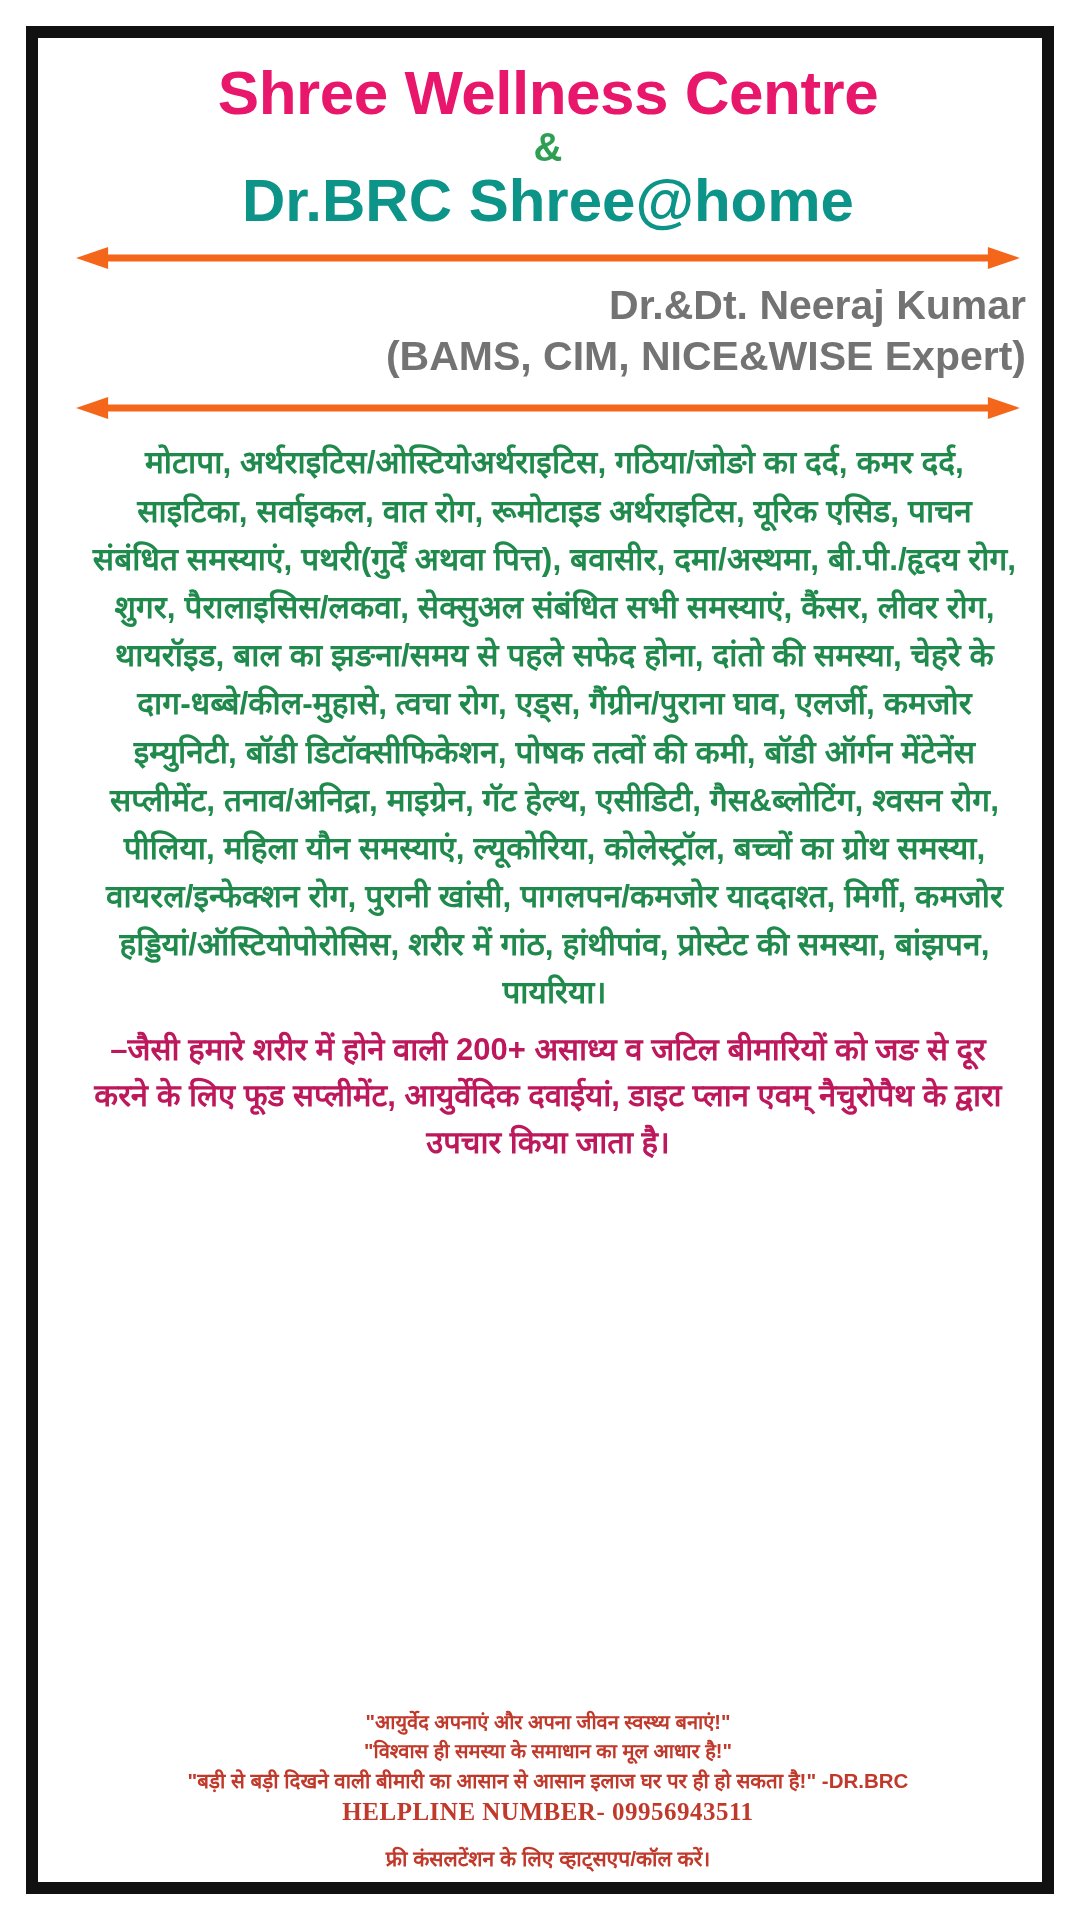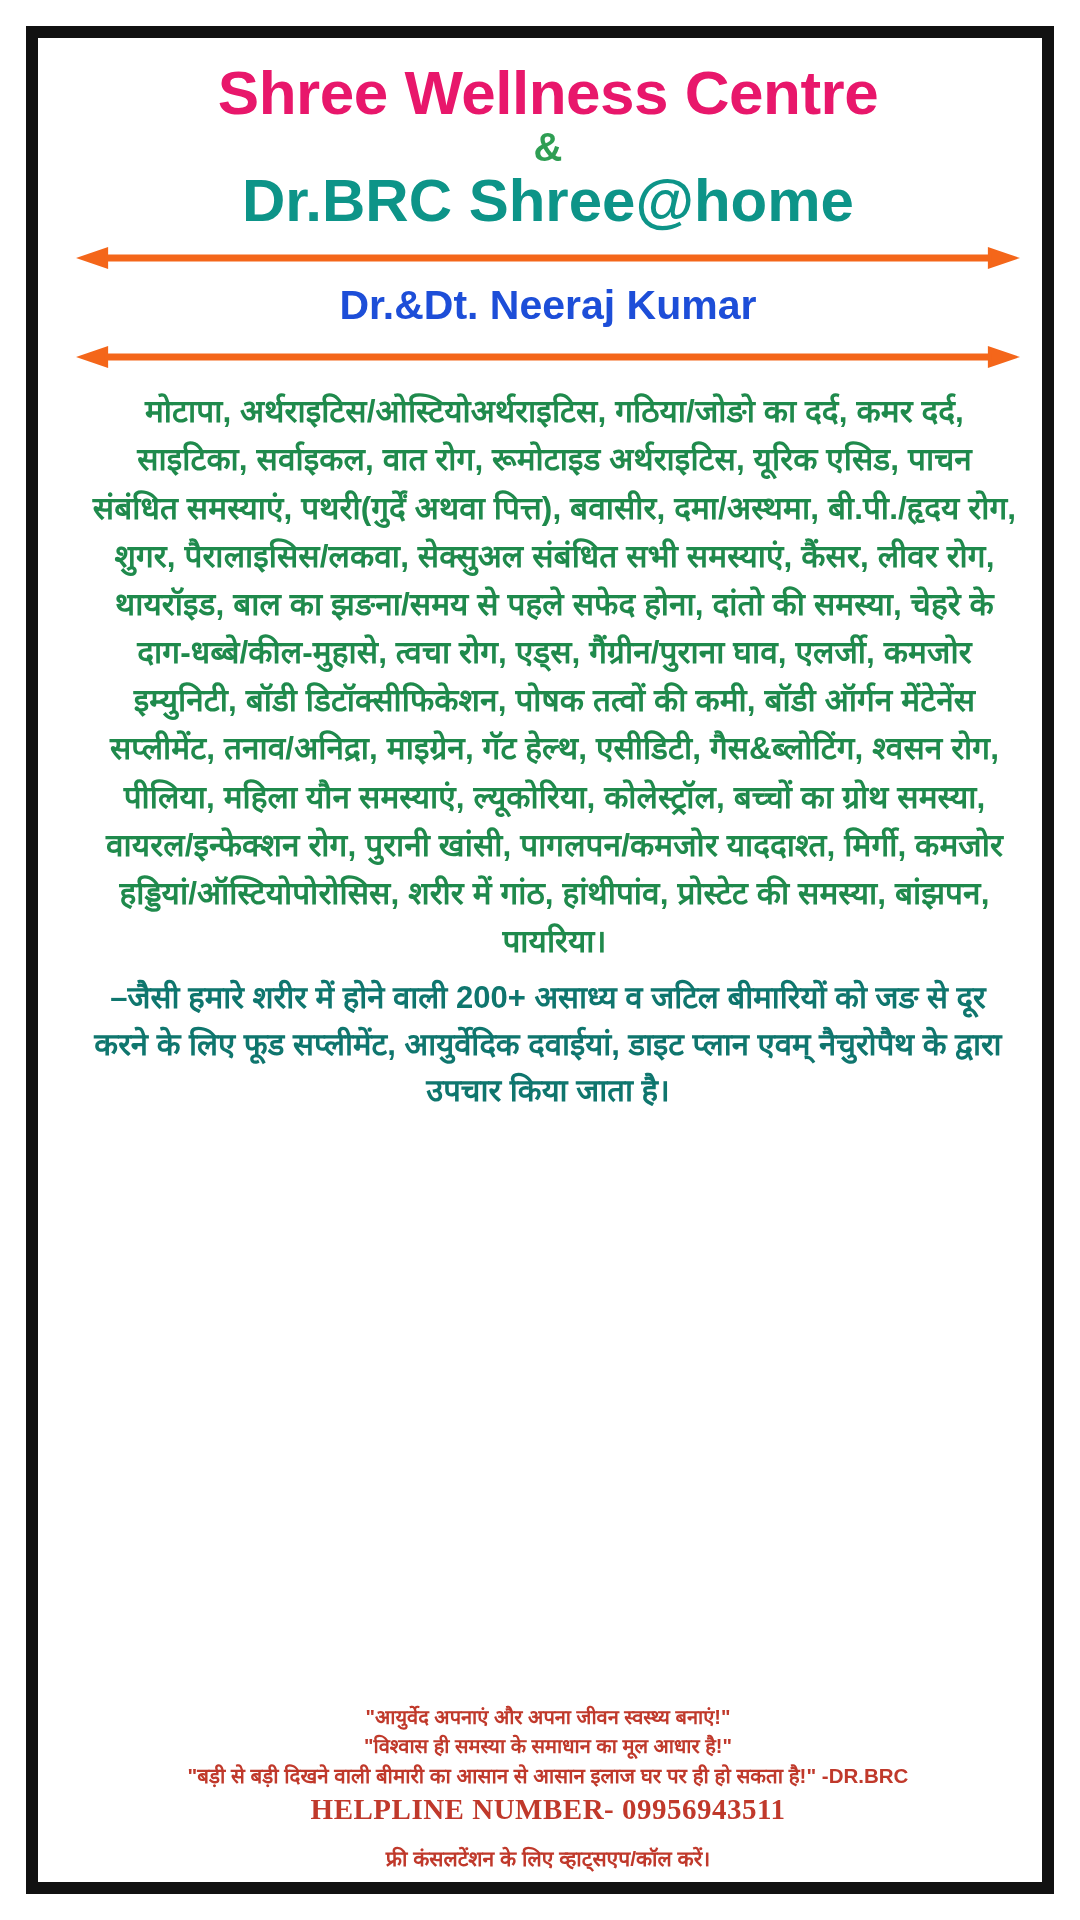--- a/index.html
+++ b/index.html
@@ -66,42 +66,42 @@
     position: relative;
     height: 28px;
     margin: 10px 6px 4px 6px;
     display: flex;
     align-items: center;
   }
   .arrow-row svg { display: block; width: 100%; height: 26px; }
 
   
   .doctor {
-    text-align: center;
-    color: #1d4ed8;
+    text-align: right;
+    color: #737373;
     font-weight: bold;
     font-size: 41px;
     line-height: 1.25;
     margin: 4px 0 2px 0;
   }
   .doctor .line2 { display: block; font-size: 41px; }
 
   
   .ailments {
     color: #1f8a4c;
     font-weight: bold;
     font-size: 31.5px;
     line-height: 1.53;
     text-align: center;
     margin: 12px 8px 0 21px;
     letter-spacing: 0.1px;
   }
 
   .summary {
-    color: #0f766e;
+    color: #be185d;
     font-weight: bold;
     font-size: 31px;
     line-height: 1.5;
     text-align: center;
     margin: 10px 10px 0 10px;
   }
 
   
   .quotes {
     margin-top: 12px;
@@ -111,21 +111,21 @@
     line-height: 1.45;
   }
   .q1 { font-size: 20px; }
   .q2 { font-size: 20px; }
   .q3 { font-size: 20.5px; }
   .helpline {
     margin-top: 2px;
     text-align: center;
     color: #c0392b;
     font-weight: bold;
-    font-size: 29px;
+    font-size: 25px;
     letter-spacing: 0.5px;
     font-family: "Liberation Serif", serif;
   }
   .whatsapp {
     text-align: center;
     color: #c0392b;
     font-weight: bold;
     font-size: 21px;
     margin-top: 18px;
   }
@@ -145,20 +145,21 @@
       <svg viewBox="0 0 1000 26" preserveAspectRatio="none">
         <defs></defs>
         <polygon points="0,13 34,2 34,24" fill="#f4661a"></polygon>
         <polygon points="1000,13 966,2 966,24" fill="#f4661a"></polygon>
         <rect x="30" y="9.5" width="940" height="7" fill="#f4661a"></rect>
       </svg>
     </div>
 
     <div class="doctor">
       <span>Dr.&amp;Dt. Neeraj Kumar</span>
+      <span class="line2">(BAMS, CIM, NICE&amp;WISE Expert)</span>
     </div>
 
     <div class="arrow-row">
       <svg viewBox="0 0 1000 26" preserveAspectRatio="none">
         <polygon points="0,13 34,2 34,24" fill="#f4661a"></polygon>
         <polygon points="1000,13 966,2 966,24" fill="#f4661a"></polygon>
         <rect x="30" y="9.5" width="940" height="7" fill="#f4661a"></rect>
       </svg>
     </div>
 

